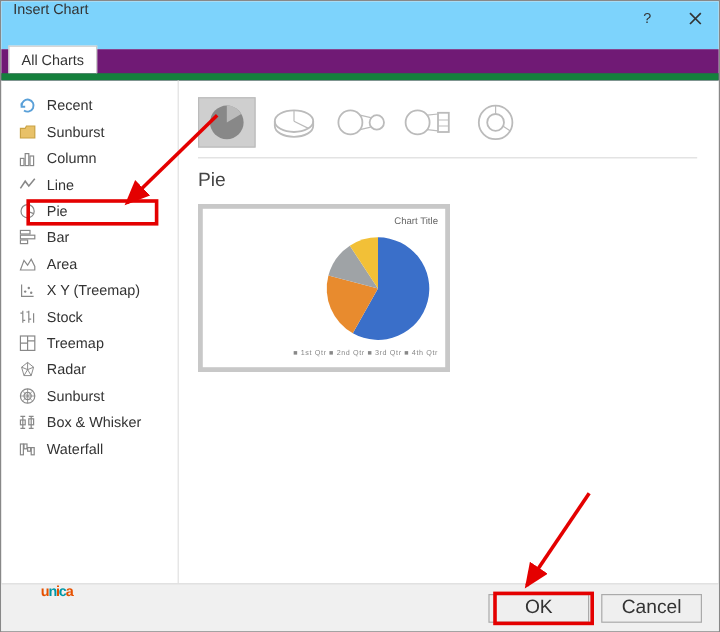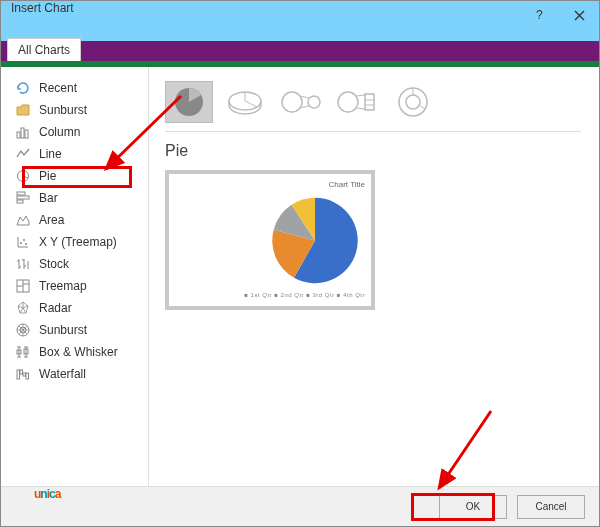--- a/index.html
+++ b/index.html
@@ -18,21 +18,21 @@
   .main { flex: 1; padding: 14px 18px 14px 16px; position: relative; }
   .subtype-row { display: flex; gap: 8px; align-items: center; margin-bottom: 8px; }
   .subtype { width: 48px; height: 42px; display: flex; align-items: center; justify-content: center; cursor: pointer; }
   .subtype.selected { background: #cfcfcf; border: 1px solid #bbb; }
   .divider { height: 1px; background: #ddd; margin: 6px 0 10px 0; }
   .section-title { font-size: 16px; color: #444; margin-bottom: 10px; }
   .preview { width: 210px; height: 140px; border: 4px solid #c8c8c8; background: #fff; display: flex; flex-direction: column; align-items: flex-end; padding: 6px; }
   .preview-title { font-size: 8px; color: #666; margin-bottom: 4px; }
   .preview-legend { font-size: 6px; color: #888; margin-top: 4px; letter-spacing: 0.5px; }
   .footer { position: absolute; bottom: 0; left: 0; right: 0; height: 40px; background: #f0f0f0; border-top: 1px solid #ddd; display: flex; align-items: center; justify-content: flex-end; gap: 10px; padding-right: 14px; }
-  .btn { width: 68px; height: 24px; border: 1px solid #aaa; background: #efefef; display: flex; align-items: center; justify-content: center; cursor: pointer; font-size: 10px; color: #333; }
+  .btn { width: 84px; height: 24px; border: 1px solid #aaa; background: #efefef; display: flex; align-items: center; justify-content: center; cursor: pointer; font-size: 16px; color: #333; }
   .watermark { position: absolute; left: 8px; bottom: 20px; font-size: 34px; font-weight: 700; letter-spacing: -1px; pointer-events: none; margin-left: 25px; }
   .watermark .u1 { color: #e65100; }
   .watermark .n1 { color: #0097a7; }
   .watermark .i1 { color: #e65100; }
   .watermark .c1 { color: #0097a7; }
   .watermark .a1 { color: #e65100; }
   svg { display: block; }
   .arrow { position: absolute; pointer-events: none; }
 </style>
 </head>

